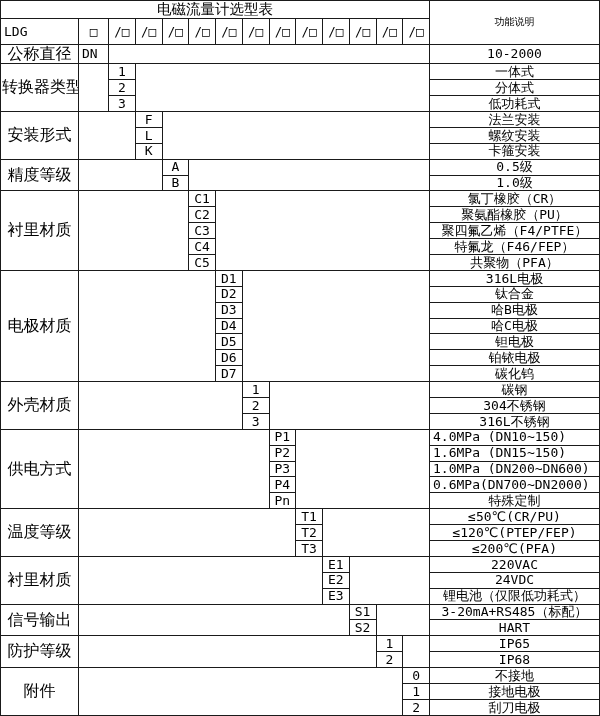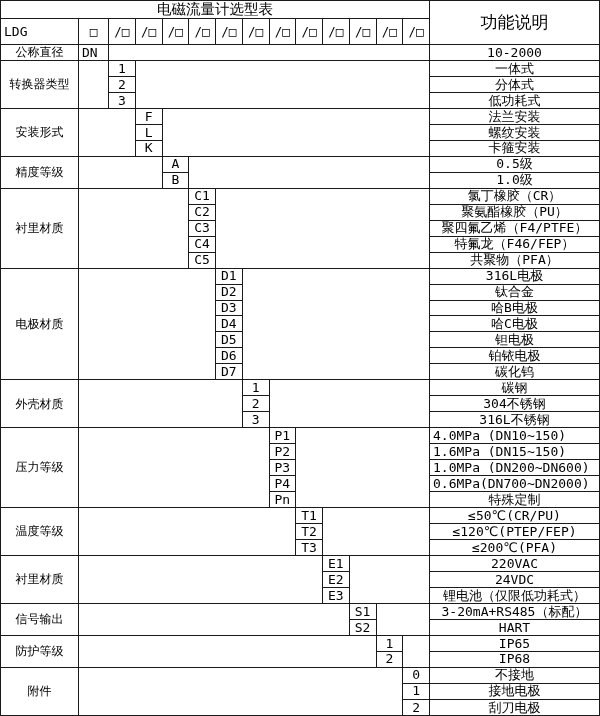--- a/index.html
+++ b/index.html
@@ -20,22 +20,22 @@
     border:1px solid #1a1a1a;
     padding:0 1px;
     font-size:13px;
     text-align:center;
     vertical-align:middle;
     white-space:nowrap;
     overflow:hidden;
     line-height:1.05;
   }
   td.title-cell{font-size:14.5px;}
-  td.hdr-cell{font-size:17px;margin-top:48px;}
-  td.lbl{font-size:12px;}
+  td.hdr-cell{font-size:10px;margin-top:48px;}
+  td.lbl{font-size:16px;}
   td.left{text-align:left;padding-left:3px;}
   td.slot{font-size:12.5px;}
 </style>
 </head>
 <body>
 
 <table>
   <colgroup>
     <col style="width:78px">
     <col style="width:30px">
@@ -184,21 +184,21 @@
       </tr>
       <tr>
         <td>2</td>
         <td>304不锈钢</td>
       </tr>
       <tr>
         <td>3</td>
         <td>316L不锈钢</td>
       </tr>
       <tr>
-        <td rowspan="5" class="lbl">压力等级</td>
+        <td rowspan="5" class="lbl">供电方式</td>
         <td colspan="7" rowspan="5"></td>
         <td>P1</td>
         <td colspan="5" rowspan="5"></td>
         <td class="left">4.0MPa (DN10~150)</td>
       </tr>
       <tr>
         <td>P2</td>
         <td class="left">1.6MPa (DN15~150)</td>
       </tr>
       <tr>

